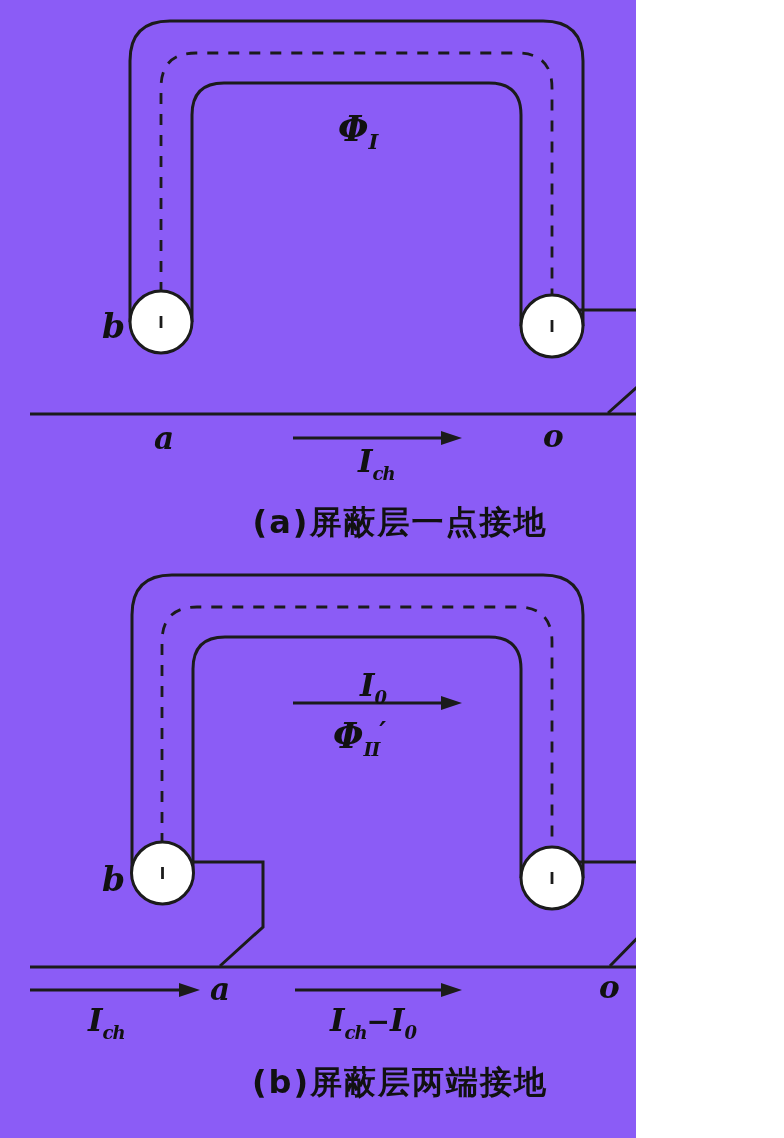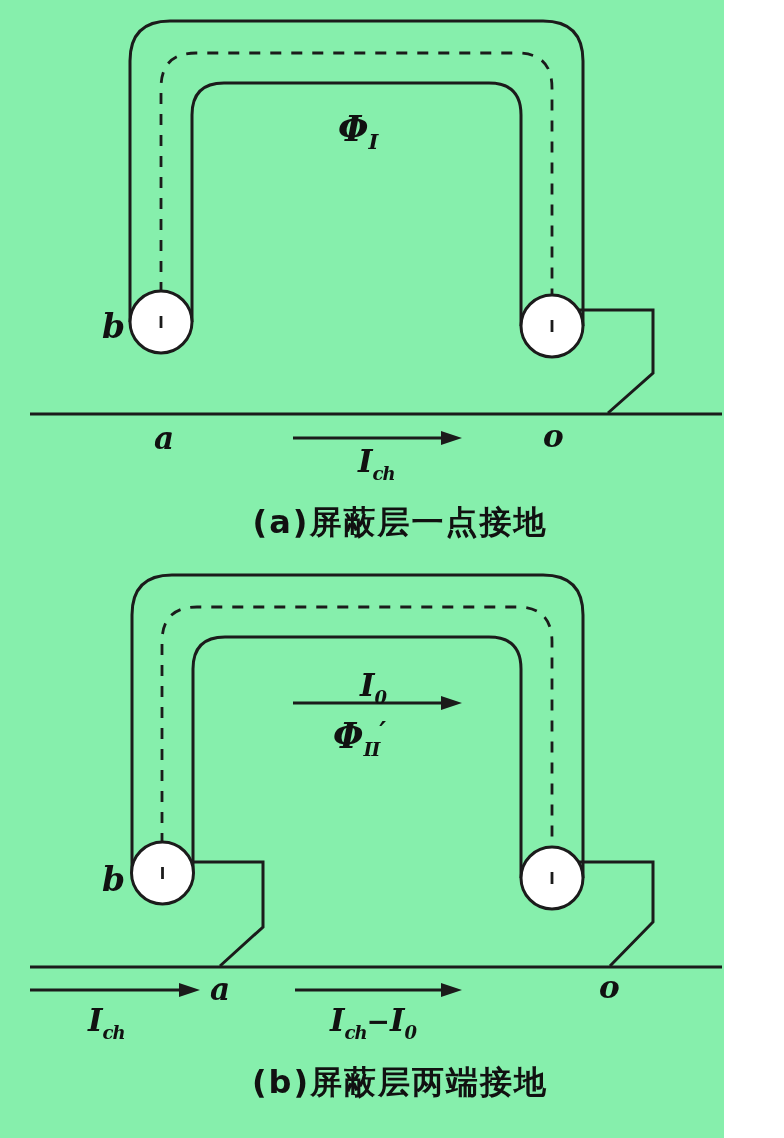--- a/index.html
+++ b/index.html
@@ -1,20 +1,20 @@
 <!DOCTYPE html>
 <html><head>
 <meta charset="utf-8">
 <style>
   html, body { margin: 0; padding: 0; background: #ffffff; }
   .page {
     position: relative;
-    width: 724px;
+    width: 636px;
     height: 1138px;
-    background: #86efac;
+    background: #8b5cf6;
     font-family: "DejaVu Serif", serif;
     overflow: hidden;
   }
   svg { display: block; }
   .stroke  { stroke: #1b1b1b; fill: none; stroke-width: 3; stroke-linecap: butt; }
   .stroke-thin { stroke: #1b1b1b; fill: none; stroke-width: 2.8; }
   .dashed  { stroke: #1b1b1b; fill: none; stroke-width: 2.8; stroke-dasharray: 11 10; }
   .endcap  { fill: #ffffff; stroke: #1b1b1b; stroke-width: 3; }
   .arrowhead { fill: #1b1b1b; stroke: none; }
   .math {

